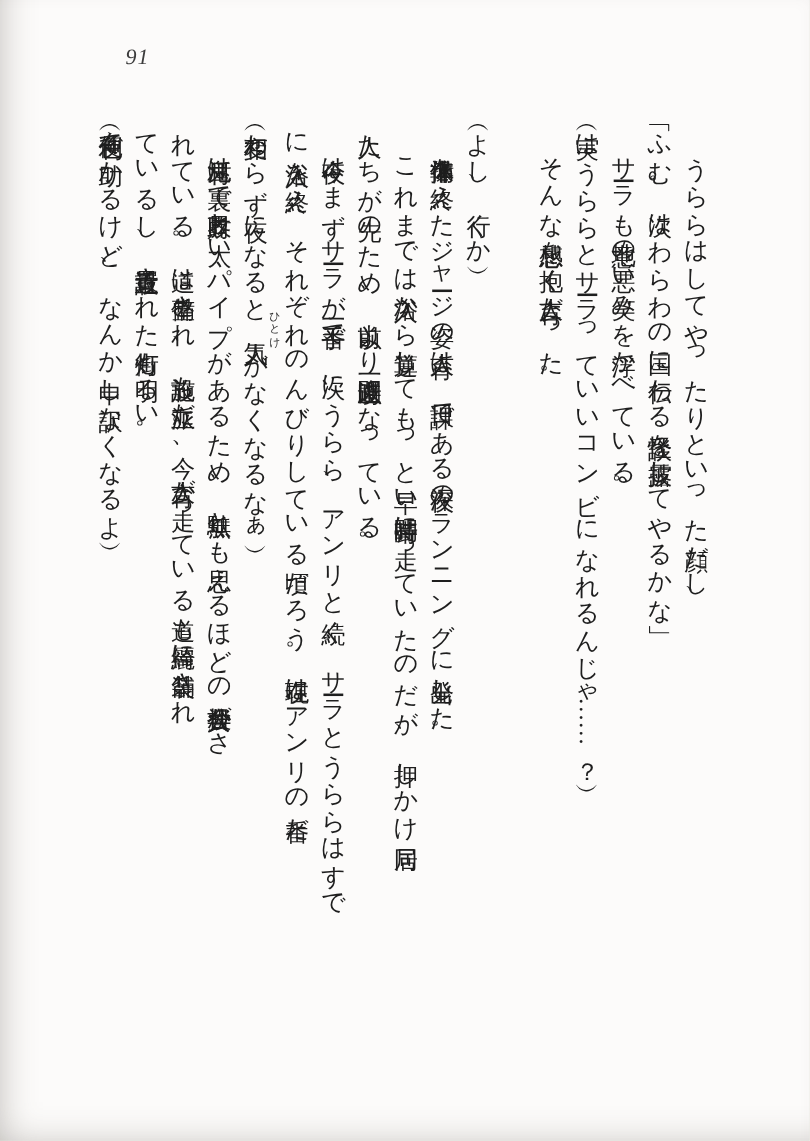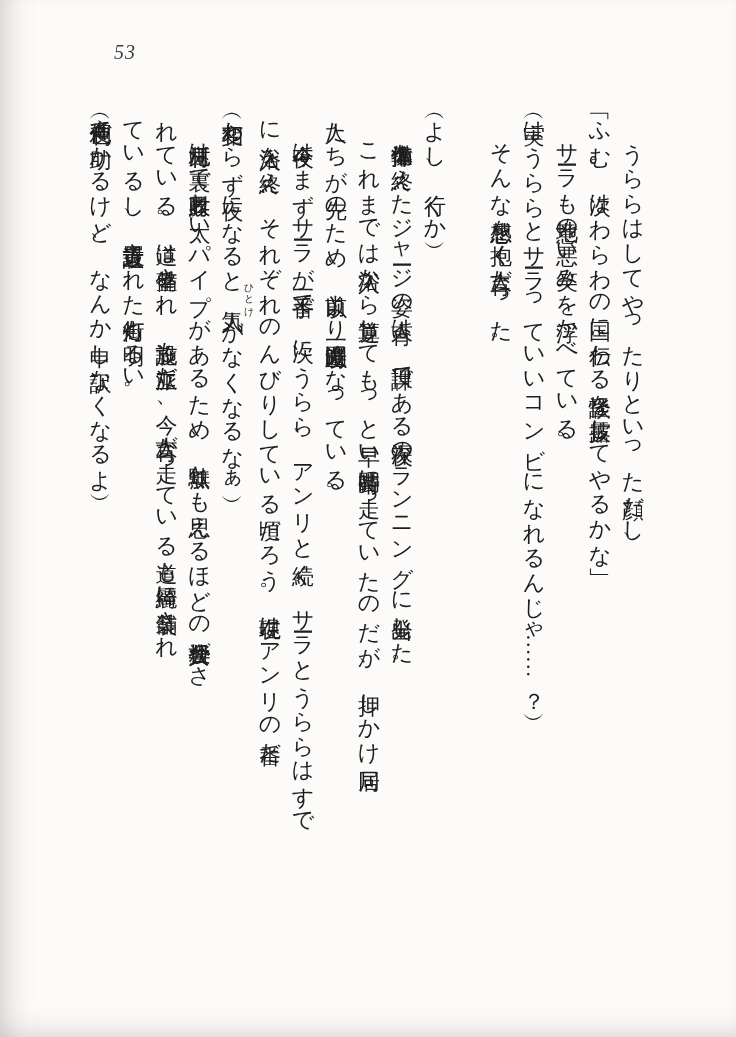--- a/index.html
+++ b/index.html
@@ -57,21 +57,21 @@
     font-size: 10px;
     color: #2a2a2a;
     letter-spacing: 0;
   }
 </style>
 </head>
 <body>
 
 <div class="page">
 
-  <div class="page-number">53</div>
+  <div class="page-number">91</div>
 
   <div class="text-block">
     <p class="line indent">うららはしてやったりといった顔だし、</p>
     <p class="line">「ふむ。次はわらわの国に伝わる怪談を披露してやるかな」</p>
     <p class="line indent">サーラも意地の悪い笑みを浮かべている。</p>
     <p class="line">（実はうららとサーラっていいコンビになれるんじゃ……？）</p>
     <p class="line indent">そんな感想を抱く育人だった。</p>
     <p class="line">　</p>
     <p class="line">（よし、行くか）</p>
     <p class="line indent">準備体操を終えたジャージ姿の育人は、日課である深夜のランニングに出発した。</p>

